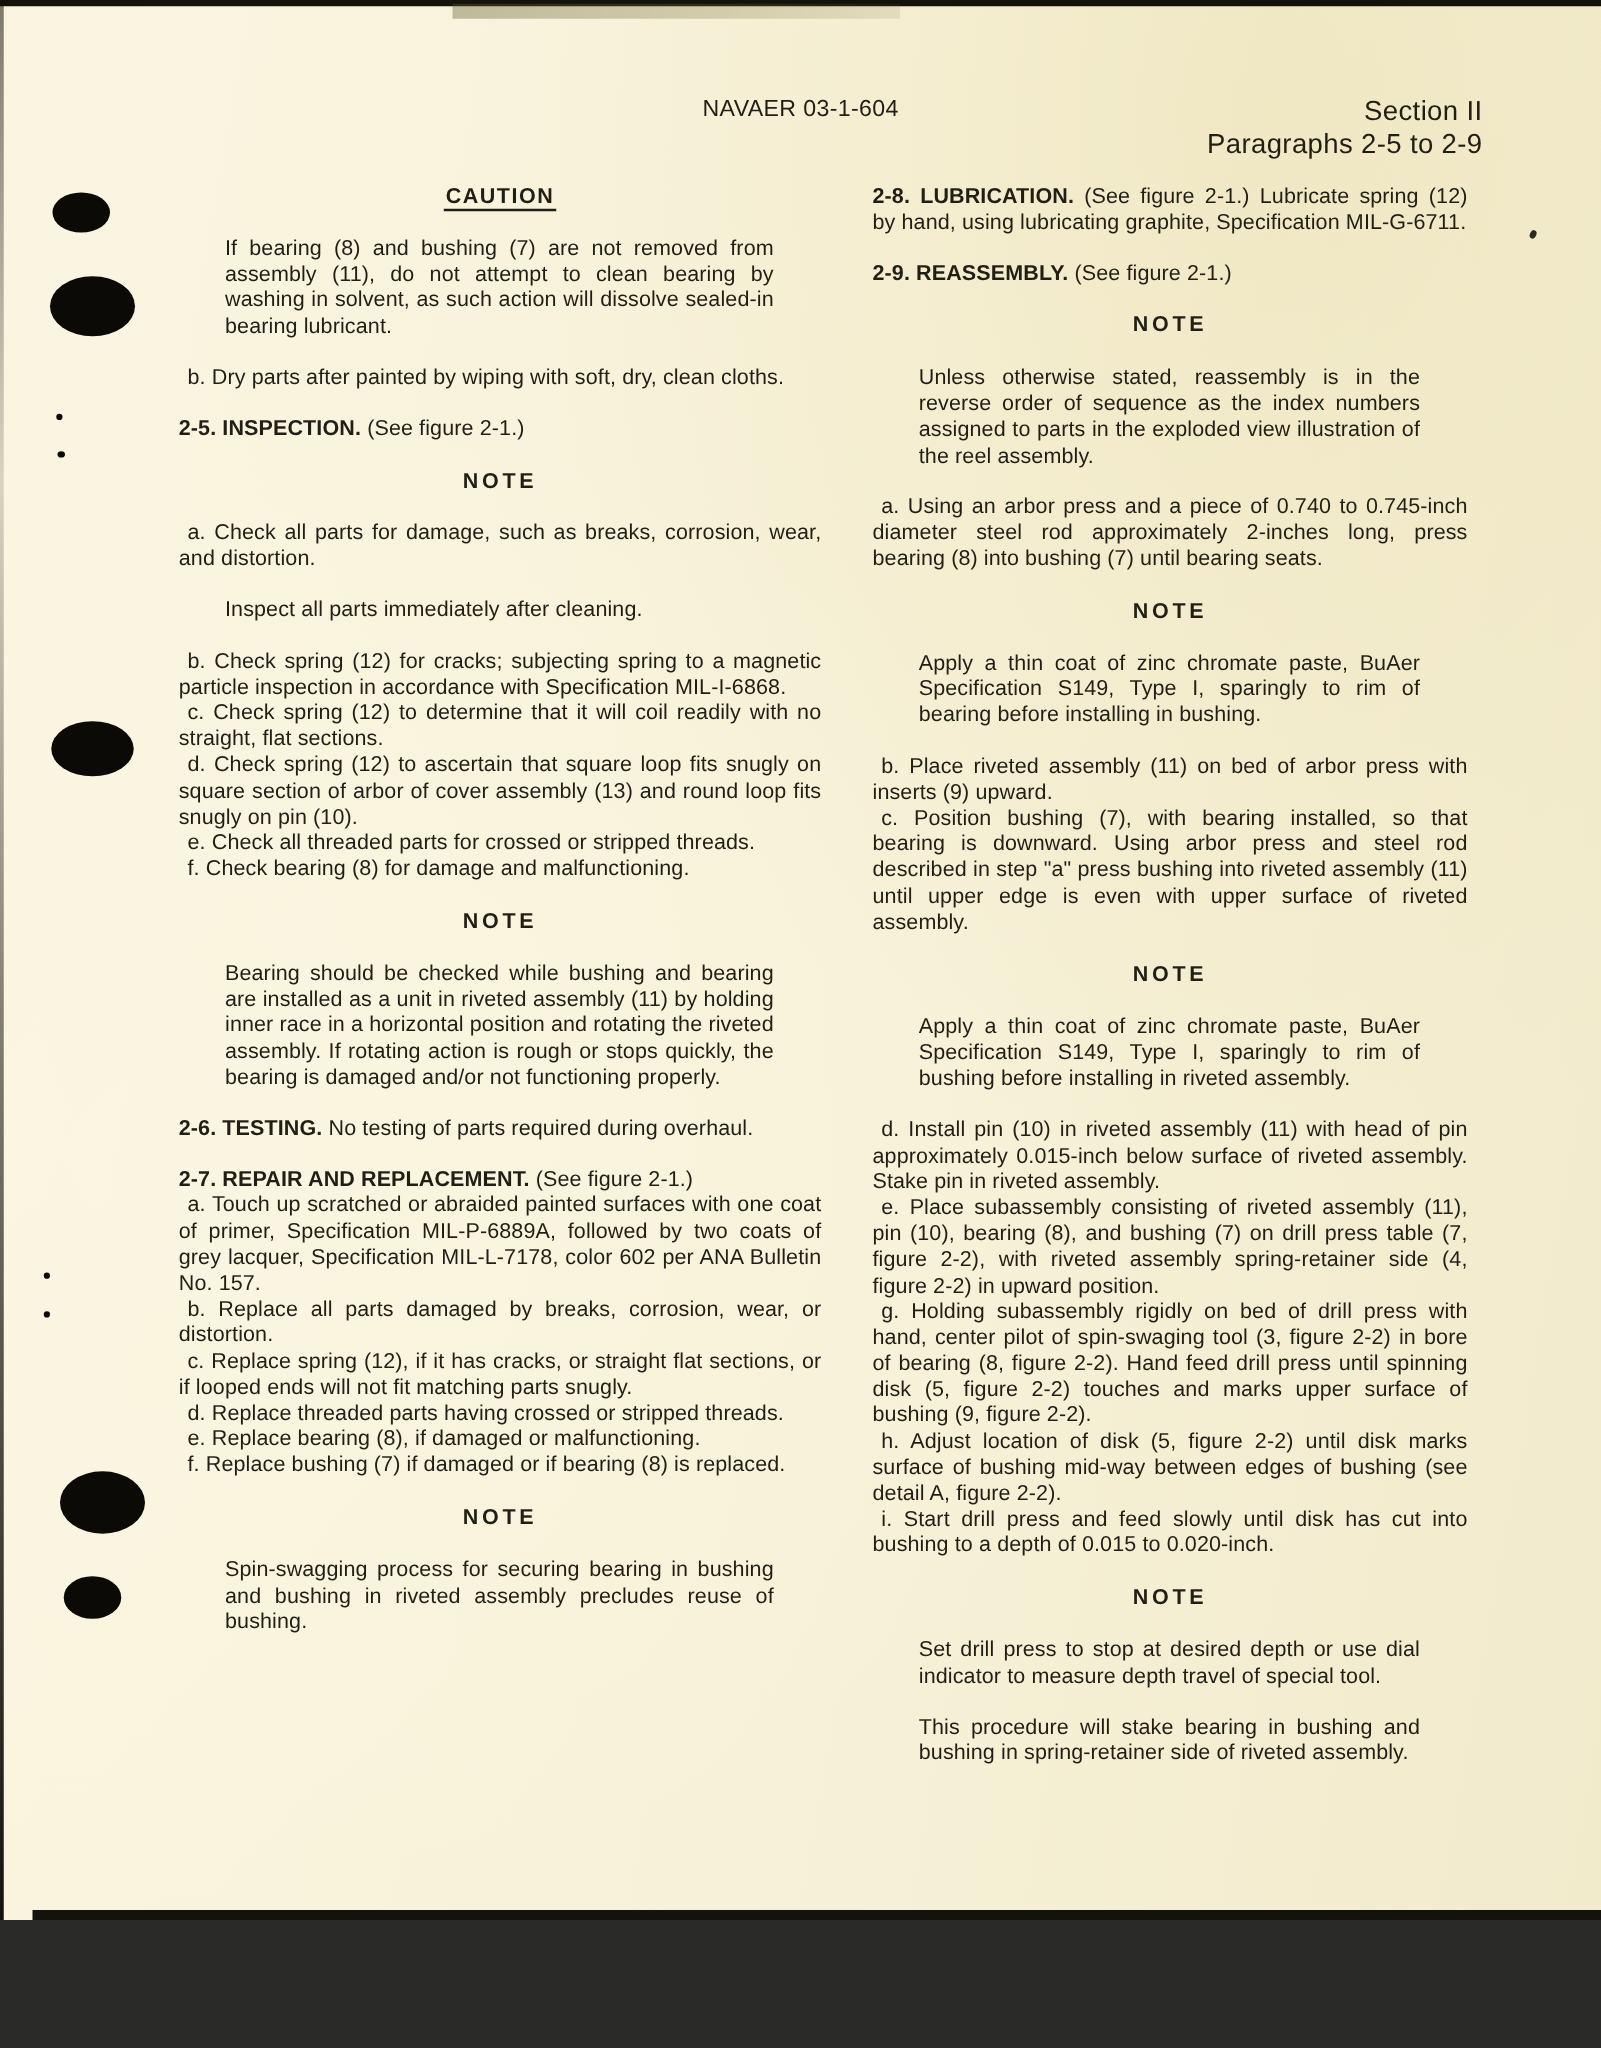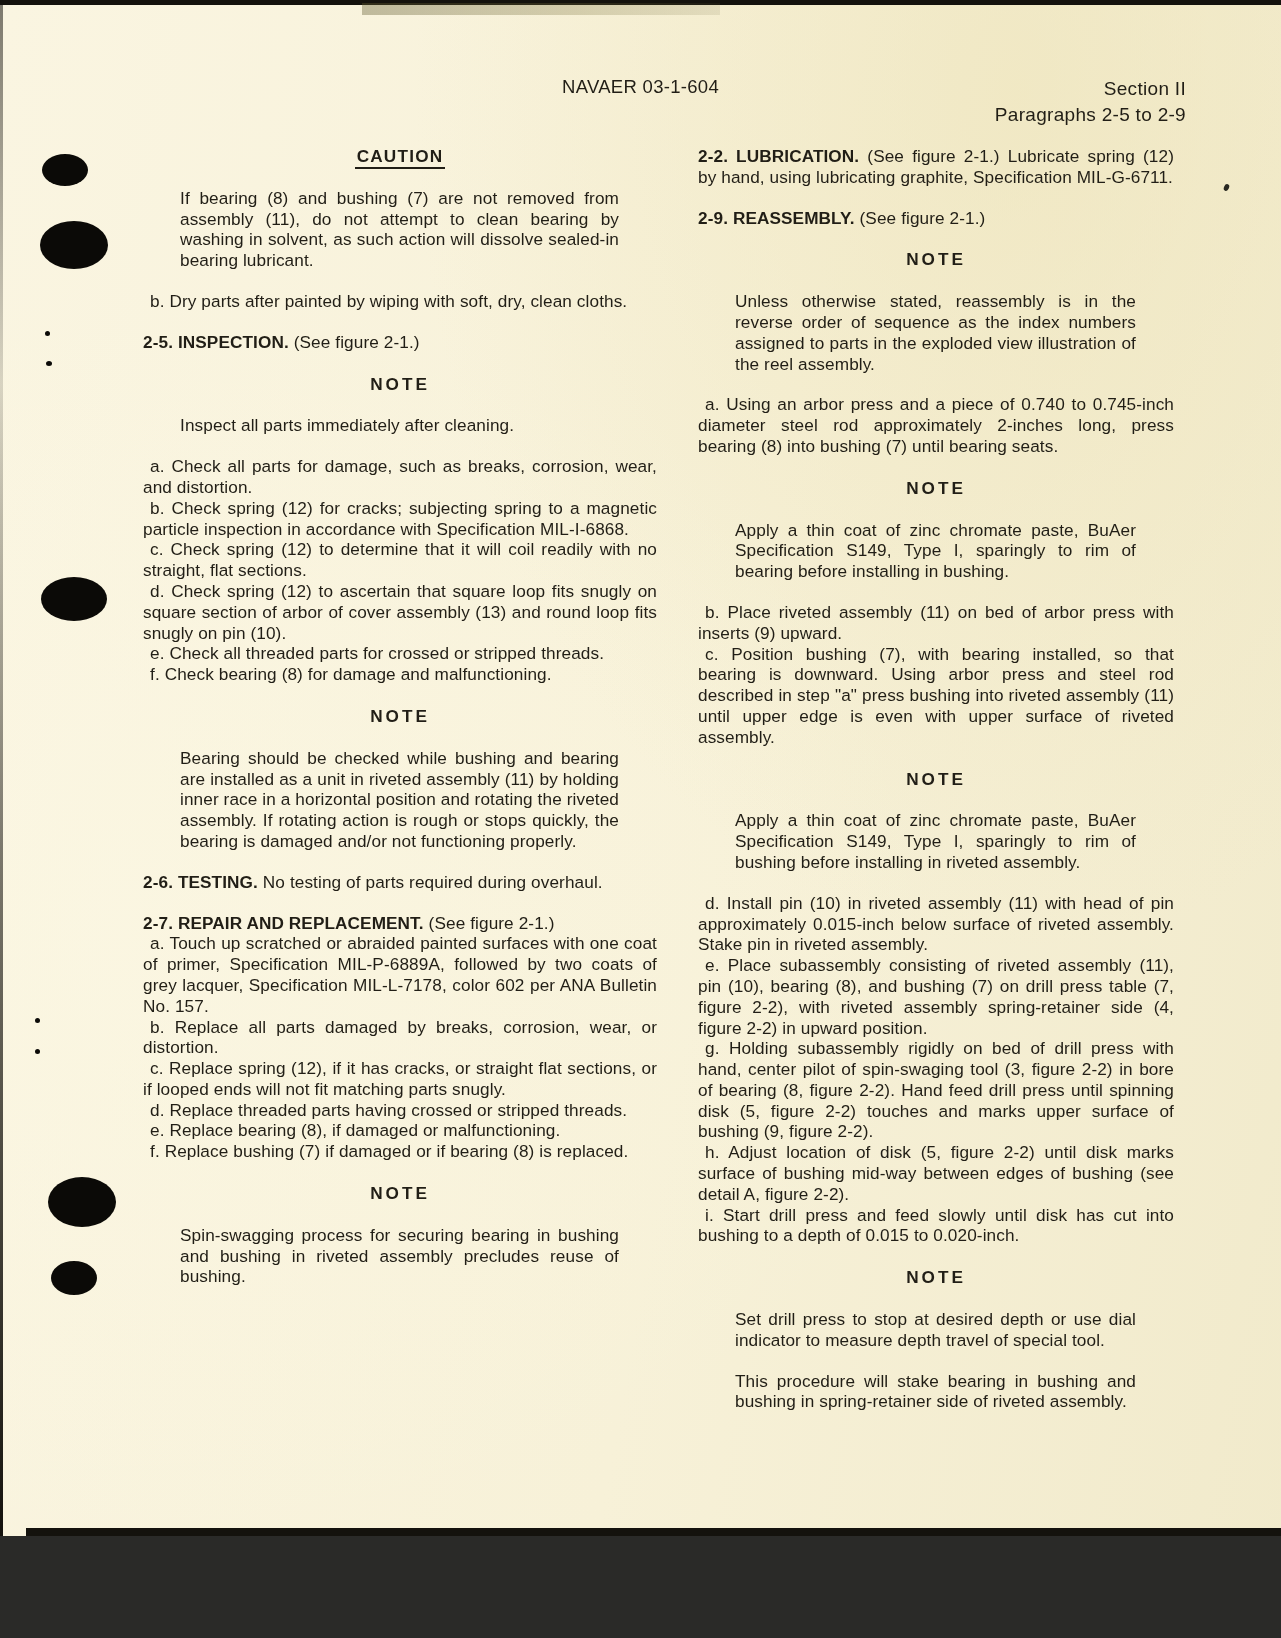--- a/index.html
+++ b/index.html
@@ -34,21 +34,21 @@
   .d4{left:46px;top:361px;width:6px;height:5px;}
   .d5{left:41px;top:577px;width:66px;height:44px;}
   .d6{left:35px;top:1018px;width:5px;height:5px;}
   .d7{left:35px;top:1049px;width:5px;height:5px;}
   .d8{left:48px;top:1177px;width:68px;height:50px;}
   .d9{left:51px;top:1261px;width:46px;height:34px;}
   
   .doc-number{position:absolute;left:0;width:1281px;top:76px;text-align:center;
     font-size:18.5px;letter-spacing:.3px;}
   .section-info{position:absolute;right:119px;top:76px;text-align:right;
-    font-size:19px;line-height:26px;letter-spacing:.3px;}
+    font-size:22px;line-height:26px;letter-spacing:.3px;}
   
   .col{position:absolute;top:146px;font-size:17.2px;line-height:20.8px;
     text-align:justify;letter-spacing:.1px;}
   .col-left{left:143px;width:514px;}
   .col-right{left:698px;width:476px;}
   .blk{margin:0;}
   .para{margin-top:20px;}
   .col .blk:first-child{margin-top:0;}
   .item{text-indent:7px;}
   .note{margin:20px 0;padding-left:37px;padding-right:38px;}
@@ -85,42 +85,42 @@
     <div>Section II</div>
     <div>Paragraphs 2-5 to 2-9</div>
   </div>
 
   <div class="col col-left" id="col-left">
       <div class="blk chead"><span>CAUTION</span></div>
       <p class="blk note"><span>If bearing (8) and bushing (7) are not removed from assembly (11), do not attempt to clean bearing by washing in solvent, as such action will dissolve sealed-in bearing lubricant.</span></p>
       <p class="blk item"><span>b.  Dry parts after painted by wiping with soft, dry, clean cloths.</span></p>
       <p class="blk para"><span class="lead">2-5. INSPECTION.</span>  <span>(See figure 2-1.)</span></p>
       <div class="blk nhead"><span>NOTE</span></div>
+      <p class="blk item"><span>a.  Check all parts for damage, such as breaks, corrosion, wear, and distortion.</span></p>
       <p class="blk note"><span>Inspect all parts immediately after cleaning.</span></p>
-      <p class="blk item"><span>a.  Check all parts for damage, such as breaks, corrosion, wear, and distortion.</span></p>
       <p class="blk item"><span>b.  Check spring (12) for cracks; subjecting spring to a magnetic particle inspection in accordance with Specification MIL-I-6868.</span></p>
       <p class="blk item"><span>c.  Check spring (12) to determine that it will coil readily with no straight, flat sections.</span></p>
       <p class="blk item"><span>d.  Check spring (12) to ascertain that square loop fits snugly on square section of arbor of cover assembly (13) and round loop fits snugly on pin (10).</span></p>
       <p class="blk item"><span>e.  Check all threaded parts for crossed or stripped threads.</span></p>
       <p class="blk item"><span>f.  Check bearing (8) for damage and malfunctioning.</span></p>
       <div class="blk nhead"><span>NOTE</span></div>
       <p class="blk note"><span>Bearing should be checked while bushing and bearing are installed as a unit in riveted assembly (11) by holding inner race in a horizontal position and rotating the riveted assembly. If rotating action is rough or stops quickly, the bearing is damaged and/or not functioning properly.</span></p>
       <p class="blk para"><span class="lead">2-6. TESTING.</span>  <span>No testing of parts required during overhaul.</span></p>
       <p class="blk para"><span class="lead">2-7. REPAIR AND REPLACEMENT.</span>  <span>(See figure 2-1.)</span></p>
       <p class="blk item"><span>a.  Touch up scratched or abraided painted surfaces with one coat of primer, Specification MIL-P-6889A, followed by two coats of grey lacquer, Specification MIL-L-7178, color 602 per ANA Bulletin No. 157.</span></p>
       <p class="blk item"><span>b.  Replace all parts damaged by breaks, corrosion, wear, or distortion.</span></p>
       <p class="blk item"><span>c.  Replace spring (12), if it has cracks, or straight flat sections, or if looped ends will not fit matching parts snugly.</span></p>
       <p class="blk item"><span>d.  Replace threaded parts having crossed or stripped threads.</span></p>
       <p class="blk item"><span>e.  Replace bearing (8), if damaged or malfunctioning.</span></p>
       <p class="blk item"><span>f.  Replace bushing (7) if damaged or if bearing (8) is replaced.</span></p>
       <div class="blk nhead"><span>NOTE</span></div>
       <p class="blk note"><span>Spin-swagging process for securing bearing in bushing and bushing in riveted assembly precludes reuse of bushing.</span></p>
     </div>
   <div class="col col-right" id="col-right">
-      <p class="blk para"><span class="lead">2-2. LUBRICATION.</span>  <span>(See figure 2-1.) Lubricate spring (12) by hand, using lubricating graphite, Specification MIL-G-6711.</span></p>
+      <p class="blk para"><span class="lead">2-8. LUBRICATION.</span>  <span>(See figure 2-1.) Lubricate spring (12) by hand, using lubricating graphite, Specification MIL-G-6711.</span></p>
       <p class="blk para"><span class="lead">2-9. REASSEMBLY.</span>  <span>(See figure 2-1.)</span></p>
       <div class="blk nhead"><span>NOTE</span></div>
       <p class="blk note"><span>Unless otherwise stated, reassembly is in the reverse order of sequence as the index numbers assigned to parts in the exploded view illustration of the reel assembly.</span></p>
       <p class="blk item"><span>a.  Using an arbor press and a piece of 0.740 to 0.745-inch diameter steel rod approximately 2-inches long, press bearing (8) into bushing (7) until bearing seats.</span></p>
       <div class="blk nhead"><span>NOTE</span></div>
       <p class="blk note"><span>Apply a thin coat of zinc chromate paste, BuAer Specification S149, Type I, sparingly to rim of bearing before installing in bushing.</span></p>
       <p class="blk item"><span>b.  Place riveted assembly (11) on bed of arbor press with inserts (9) upward.</span></p>
       <p class="blk item"><span>c.  Position bushing (7), with bearing installed, so that bearing is downward. Using arbor press and steel rod described in step "a" press bushing into riveted assembly (11) until upper edge is even with upper surface of riveted assembly.</span></p>
       <div class="blk nhead"><span>NOTE</span></div>
       <p class="blk note"><span>Apply a thin coat of zinc chromate paste, BuAer Specification S149, Type I, sparingly to rim of bushing before installing in riveted assembly.</span></p>

